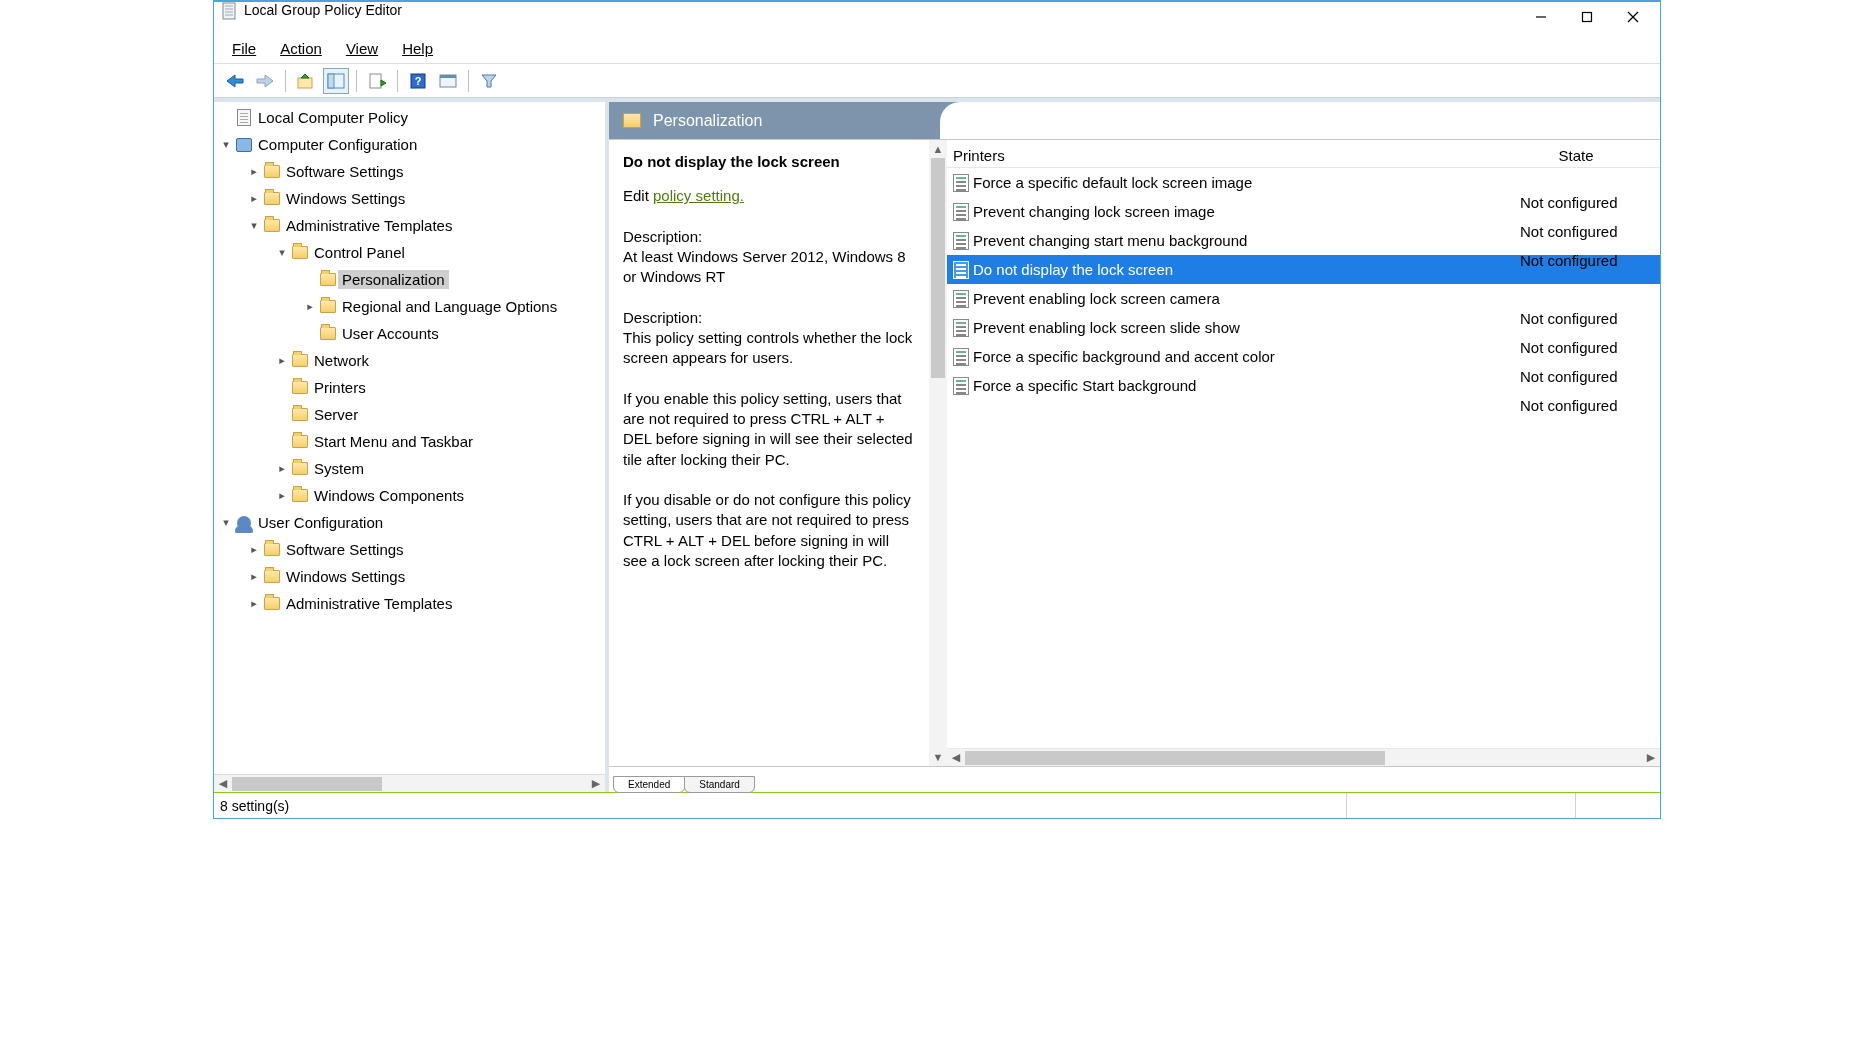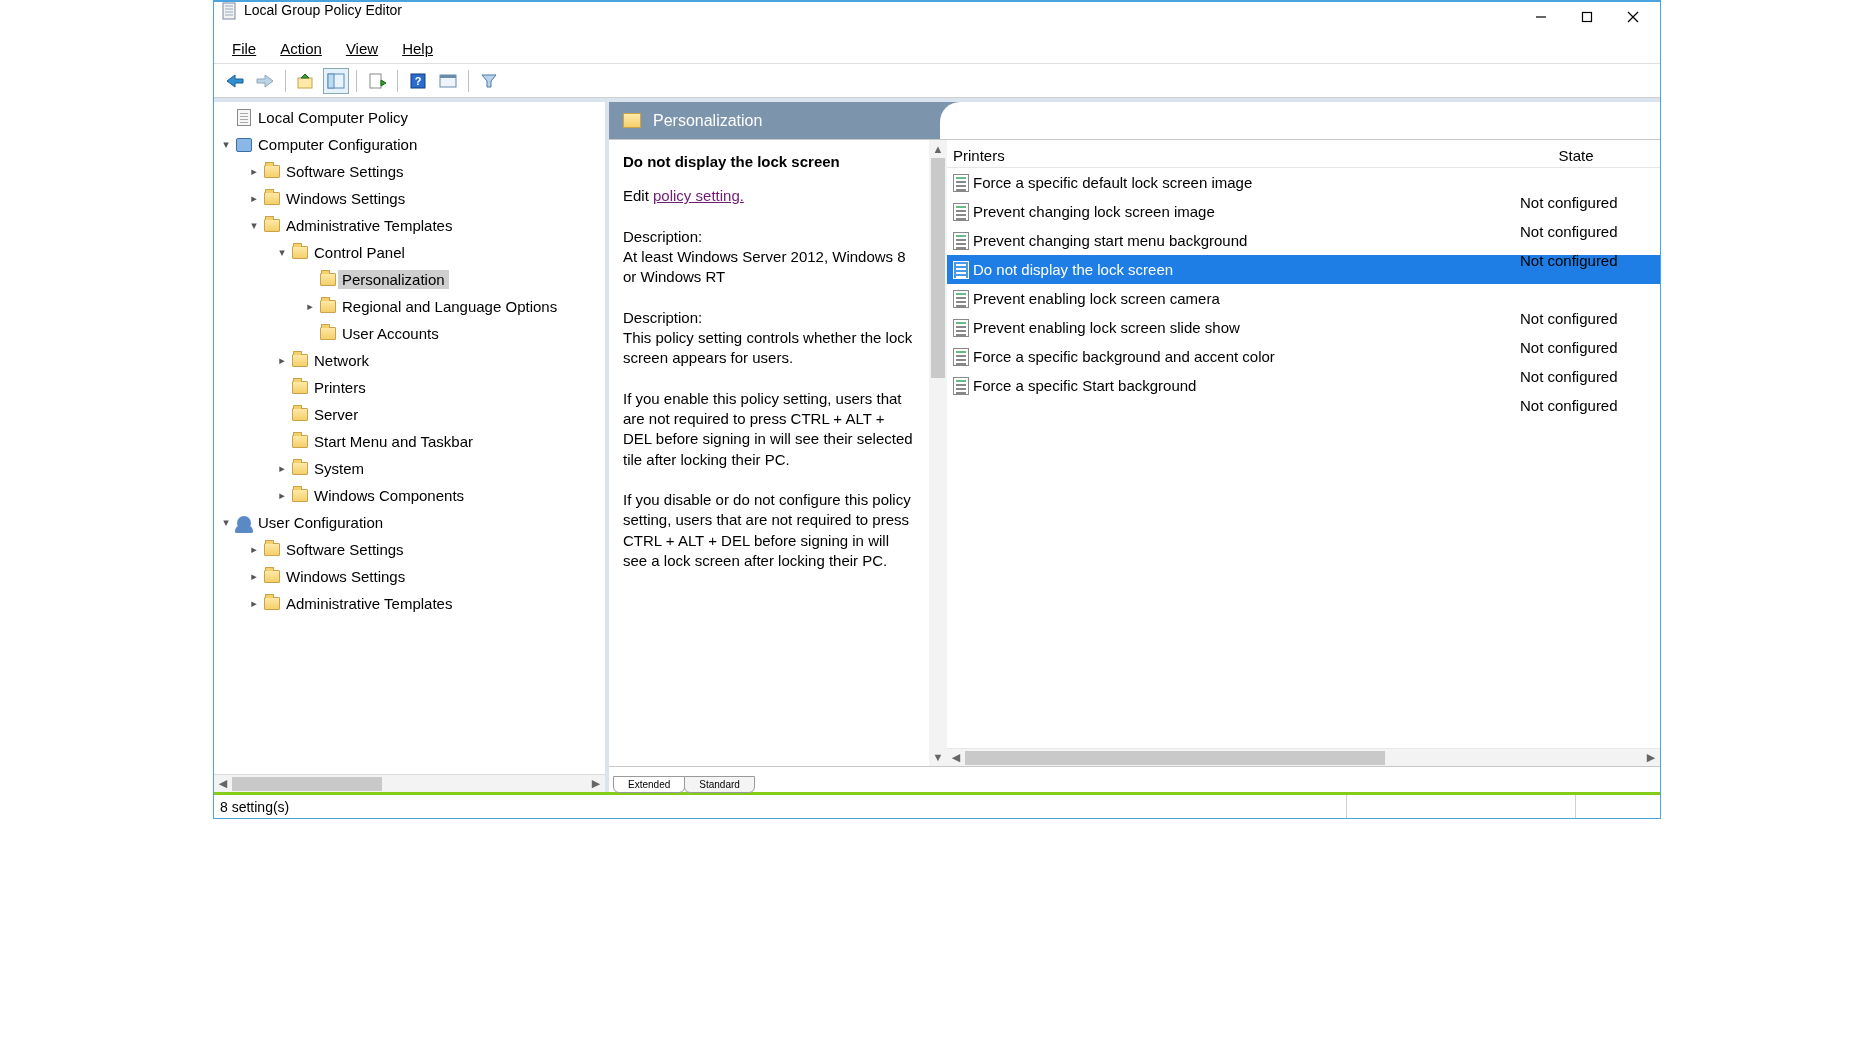--- a/index.html
+++ b/index.html
@@ -166,21 +166,21 @@
     flex:1; display:flex; min-height:0;
   }
   .desc-pane {
     width: 320px;
     padding: 12px 14px 6px 14px;
     font-size: 15px;
     line-height: 1.35;
     overflow:hidden;
   }
   .desc-pane .title { font-weight: bold; margin-bottom: 14px; }
-  .desc-pane a { color:#701a75; text-decoration: underline; }
+  .desc-pane a { color:#4d7c0f; text-decoration: underline; }
   .list-wrap {
     flex:1; display:flex; position:relative; min-width:0;
   }
   .vscroll {
     width:18px;
     display:flex; flex-direction:column;
     background:#f3f3f3;
   }
   .vscroll .arrow{height:18px;display:flex;align-items:center;justify-content:center;color:#666;font-size:11px;}
   .vscroll .track{flex:1;position:relative;}
@@ -241,21 +241,21 @@
     font-size:10px;
     position:relative;
     bottom:-1px;
     margin-right:-1px;
   }
   .btab.active { background:#fff; z-index:2; }
   .btab.inactive { background:#f4f4f4; }
   
   .statusbar {
     height: 26px;
-    border-top:3px solid #84cc16;
+    border-top:1px solid #84cc16;
     display:flex; align-items:center;
     font-size:14px;
     padding-left:6px;
     gap:39px;
   }
   .statusbar .cell1{ width:1087px; }
   .statusbar .cell2{ width:190px; border-left:1px solid #d0d0d0; height:100%; }
   .statusbar .cell3{ flex:1; border-left:1px solid #d0d0d0; height:100%; }
 
   svg { display:block; }

